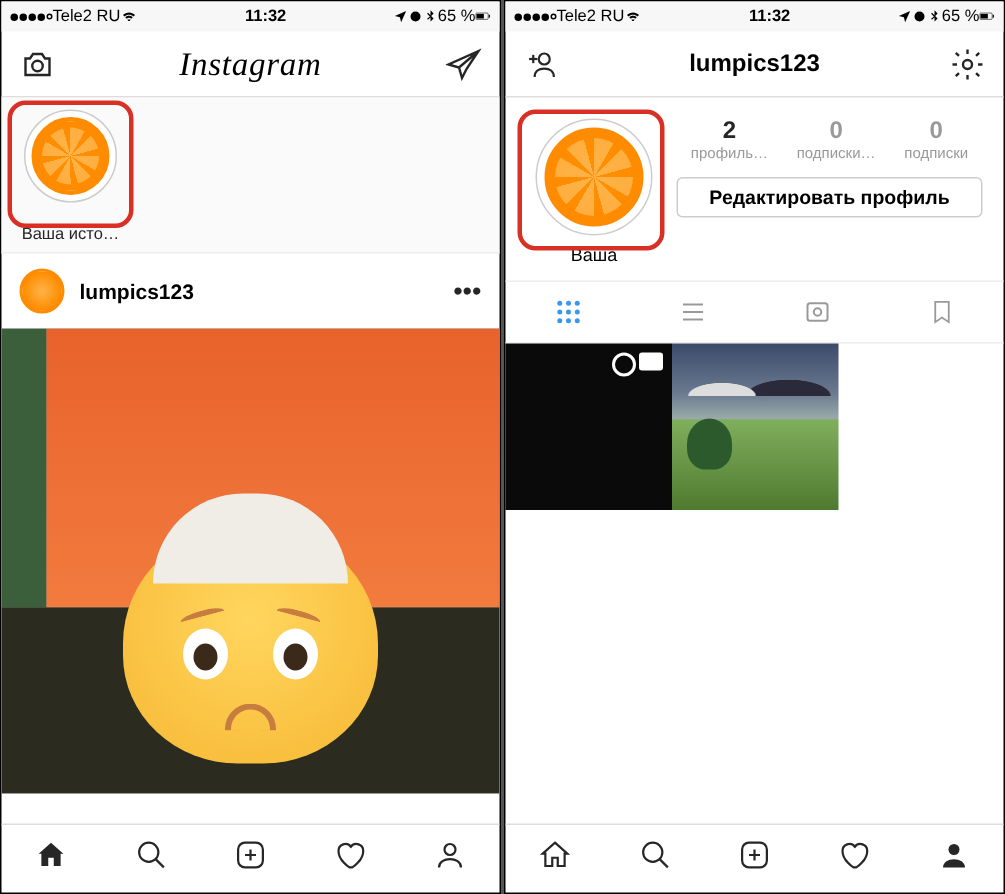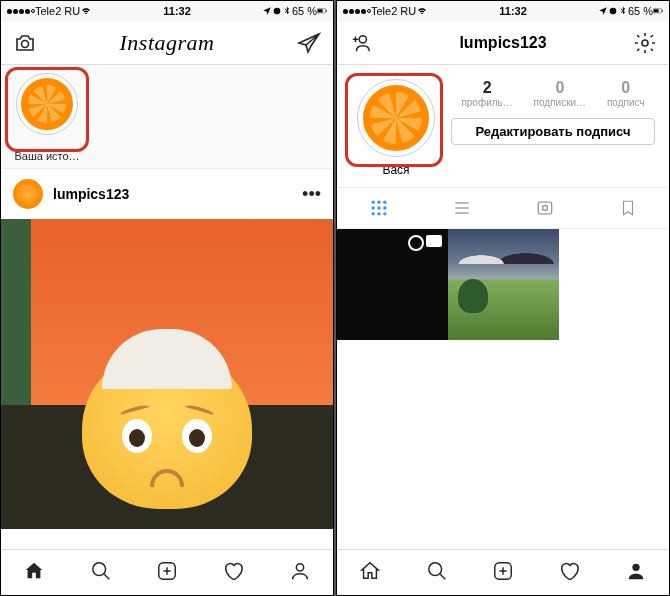--- a/index.html
+++ b/index.html
@@ -222,38 +222,38 @@
         </svg>
     </span>
   </div>
 
   <div class="profile-top">
     <div class="profile-avatar-wrap">
       <div class="highlight"></div>
       <div class="profile-avatar">
         <div class="orange-slice"></div>
       </div>
-      <div class="profile-name">Вася</div>
+      <div class="profile-name">Ваша</div>
     </div>
     <div class="stats">
       <div class="stats-row">
         <div>
           <div class="stat-num">2</div>
           <div class="stat-lbl">профиль…</div>
         </div>
         <div>
           <div class="stat-num gray">0</div>
           <div class="stat-lbl">подписки…</div>
         </div>
         <div>
           <div class="stat-num gray">0</div>
-          <div class="stat-lbl">подписч</div>
+          <div class="stat-lbl">подписки</div>
         </div>
       </div>
-      <button class="edit-btn">Редактировать подписч</button>
+      <button class="edit-btn">Редактировать профиль</button>
     </div>
   </div>
 
   <div class="tabs">
     <div class="tab active">
         <svg viewBox="0 0 24 24" width="20" height="20">
           <circle cx="5" cy="5" r="2" fill="#3897f0"></circle>
           <circle cx="12" cy="5" r="2" fill="#3897f0"></circle>
           <circle cx="19" cy="5" r="2" fill="#3897f0"></circle>
           <circle cx="5" cy="12" r="2" fill="#3897f0"></circle>

